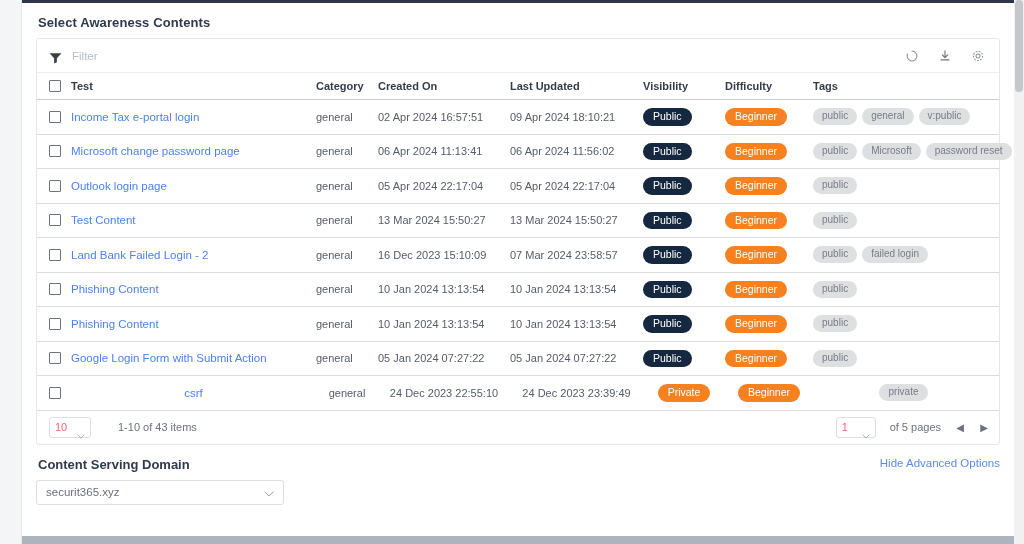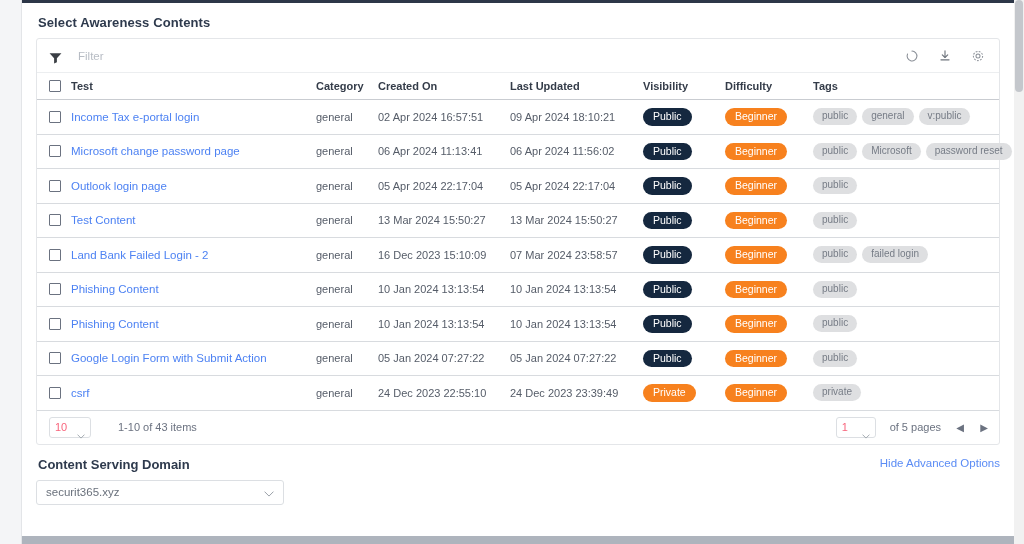--- a/index.html
+++ b/index.html
@@ -66,21 +66,21 @@
     border-radius: 3px;
     background: #fff;
   }
 
   .table-toolbar {
     display: flex; align-items: center;
     height: 34px;
     padding: 0 10px 0 12px;
     border-bottom: 1px solid #eceef0;
   }
-  .filter-wrap { display: flex; align-items: center; gap: 16px; flex: 1; }
+  .filter-wrap { display: flex; align-items: center; gap: 10px; flex: 1; }
   .filter-icon { width: 13px; height: 12px; display:block; }
   .filter-input {
     border: none; outline: none; background: transparent;
     font-family: "Liberation Sans", sans-serif;
     font-size: 11.5px; color: #3a4252; width: 260px;
     padding: 0;
   }
   .filter-input::placeholder { color: #b7bcc4; }
   .toolbar-icons { display: flex; align-items: center; gap: 19px; padding-right: 4px; }
   .tb-icon { width: 14px; height: 14px; display: block; cursor: pointer; }
@@ -97,21 +97,21 @@
     white-space: nowrap;
   }
   table.grid td {
     font-size: 11px;
     color: #555c68;
     padding: 8px 0;
     border-bottom: 1px solid #d8dbdf;
     vertical-align: middle;
     white-space: nowrap;
   }
-  table.grid tbody tr:last-child td { border-bottom: 1px solid #d8dbdf; }
+  table.grid tbody tr:last-child td { border-bottom: 1px solid #d8dbdf; text-align: center; }
 
   .col-chk   { width: 34px;  padding-left: 12px !important; }
   .col-name  { width: 245px; }
   .col-cat   { width: 62px; }
   .col-created { width: 132px; }
   .col-updated { width: 133px; }
   .col-vis   { width: 82px; }
   .col-diff  { width: 88px; }
   .col-tags  { width: auto; }
 

